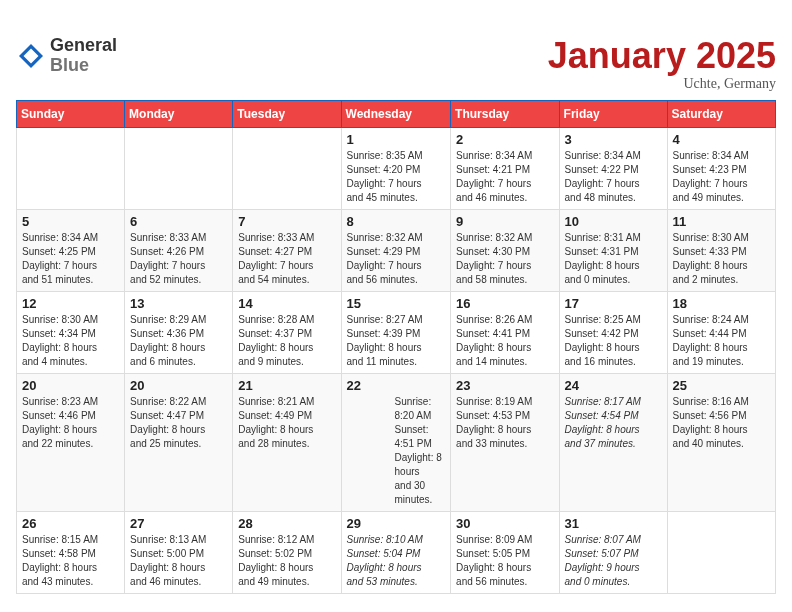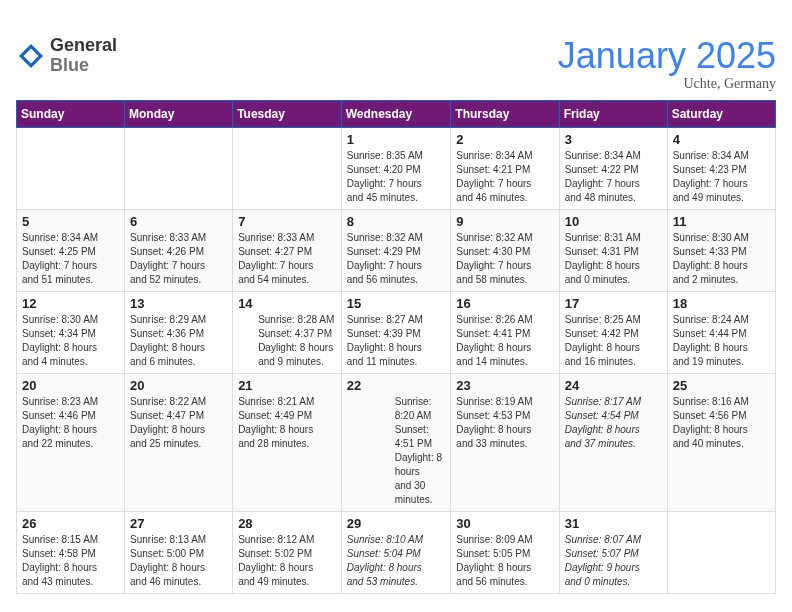--- a/index.html
+++ b/index.html
@@ -39,36 +39,36 @@
     }
     .logo-icon {
       width: 30px;
       height: 30px;
     }
     .title-block {
       text-align: right;
     }
     .month-title {
       font-size: 36px;
-      font-weight: normal;
-      color: #3b82f6;
+      font-weight: bold;
+      color: #b91c1c;
       line-height: 1.1;
     }
     .location {
       font-size: 14px;
       color: #555;
       font-family: Liberation Serif, serif;
     }
     .calendar {
       width: 100%;
       border-collapse: collapse;
       border: 1px solid #ccc;
     }
     .calendar th {
-      background: #701a75;
+      background: #ef4444;
       color: #fff;
       font-size: 12px;
       font-weight: bold;
       padding: 6px 4px;
       text-align: left;
       border: 1px solid #1565c0;
     }
     .calendar td {
       vertical-align: top;
       border: 1px solid #ddd;
@@ -225,21 +225,21 @@
         </td>
         <td>
           <span class="day-num">13</span>
           <div class="day-info" style="white-space: pre-line;">Sunrise: 8:29 AM
 Sunset: 4:36 PM
 Daylight: 8 hours
 and 6 minutes.</div>
         </td>
         <td>
           <span class="day-num">14</span>
-          <div class="day-info" style="white-space: pre-line; margin-left: 20px;">Sunrise: 8:28 AM
+          <div class="day-info" style="white-space: pre-line;">Sunrise: 8:28 AM
 Sunset: 4:37 PM
 Daylight: 8 hours
 and 9 minutes.</div>
         </td>
         <td>
           <span class="day-num">15</span>
           <div class="day-info" style="white-space: pre-line;">Sunrise: 8:27 AM
 Sunset: 4:39 PM
 Daylight: 8 hours
 and 11 minutes.</div>

